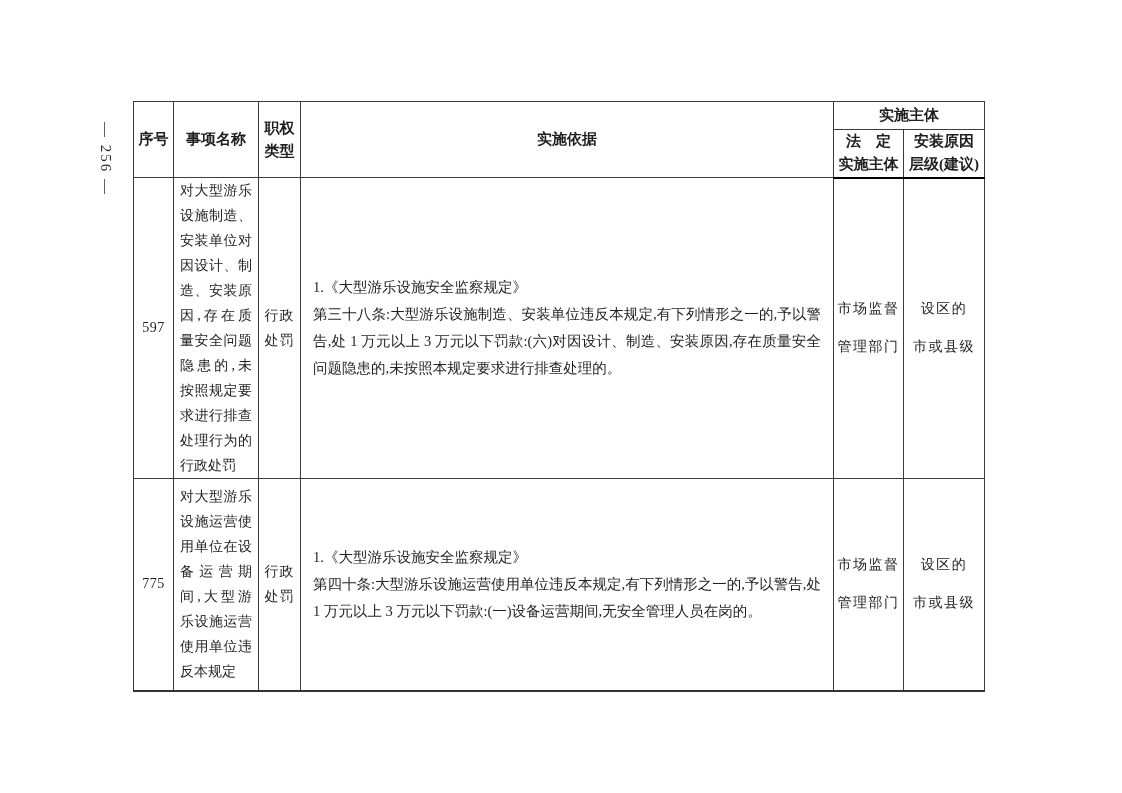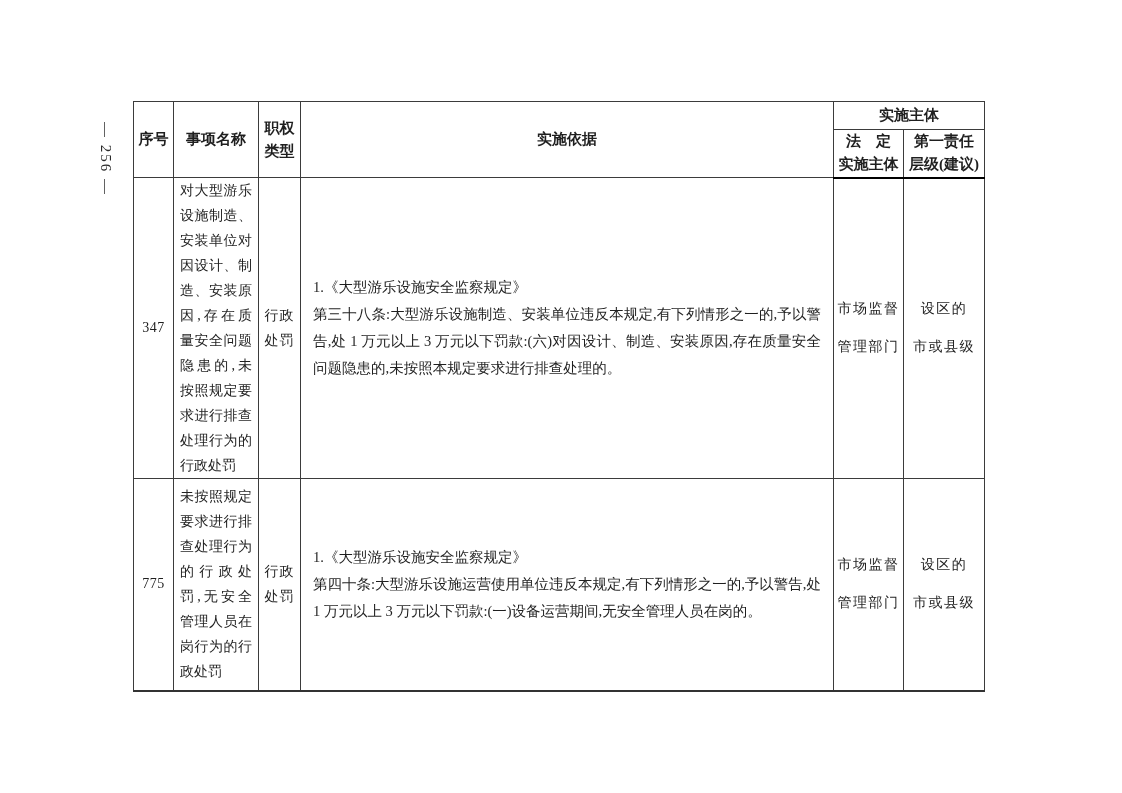--- a/index.html
+++ b/index.html
@@ -100,45 +100,45 @@
       <th rowspan="2" data-bind="table.headers.col_seq">序号</th>
       <th rowspan="2" data-bind="table.headers.col_item_name">事项名称</th>
       <th rowspan="2" data-bind-lines="table.headers.col_authority_type_lines">职权
 类型</th>
       <th rowspan="2" data-bind="table.headers.col_basis">实施依据</th>
       <th colspan="2" data-bind="table.headers.col_subject_group">实施主体</th>
     </tr>
     <tr class="hrow-b" style="height:48px">
       <th data-bind-lines="table.headers.col_legal_subject_lines">法　定
 实施主体</th>
-      <th data-bind-lines="table.headers.col_responsibility_lines">第一责任
+      <th data-bind-lines="table.headers.col_responsibility_lines">安装原因
 层级(建议)</th>
     </tr>
 
     <tr style="height:301px">
-      <td class="seq" data-bind="table.rows.0.seq">347</td>
+      <td class="seq" data-bind="table.rows.0.seq">597</td>
       <td class="name-cell">
         <div class="name-inner" data-bind="table.rows.0.item_name">对大型游乐设施制造、安装单位对因设计、制造、安装原因,存在质量安全问题隐患的,未按照规定要求进行排查处理行为的行政处罚</div>
       </td>
       <td class="type-cell" data-bind-lines="table.rows.0.authority_type_lines">行政
 处罚</td>
       <td class="basis-cell">
         <div class="basis-inner" data-bind-lines="table.rows.0.basis_lines">1.《大型游乐设施安全监察规定》
 第三十八条:大型游乐设施制造、安装单位违反本规定,有下列情形之一的,予以警告,处 1 万元以上 3 万元以下罚款:(六)对因设计、制造、安装原因,存在质量安全问题隐患的,未按照本规定要求进行排查处理的。</div>
       </td>
       <td class="subject-cell" data-bind-lines="table.rows.0.legal_subject_lines">市场监督
 管理部门</td>
       <td class="resp-cell" data-bind-lines="table.rows.0.responsibility_lines">设区的
 市或县级</td>
     </tr>
 
     <tr style="height:212px">
       <td class="seq" data-bind="table.rows.1.seq">775</td>
       <td class="name-cell">
-        <div class="name-inner" data-bind="table.rows.1.item_name">未按照规定要求进行排查处理行为的行政处罚,无安全管理人员在岗行为的行政处罚</div>
+        <div class="name-inner" data-bind="table.rows.1.item_name">对大型游乐设施运营使用单位在设备运营期间,大型游乐设施运营使用单位违反本规定</div>
       </td>
       <td class="type-cell" data-bind-lines="table.rows.1.authority_type_lines">行政
 处罚</td>
       <td class="basis-cell">
         <div class="basis-inner" data-bind-lines="table.rows.1.basis_lines">1.《大型游乐设施安全监察规定》
 第四十条:大型游乐设施运营使用单位违反本规定,有下列情形之一的,予以警告,处 1 万元以上 3 万元以下罚款:(一)设备运营期间,无安全管理人员在岗的。</div>
       </td>
       <td class="subject-cell" data-bind-lines="table.rows.1.legal_subject_lines">市场监督
 管理部门</td>
       <td class="resp-cell" data-bind-lines="table.rows.1.responsibility_lines">设区的

